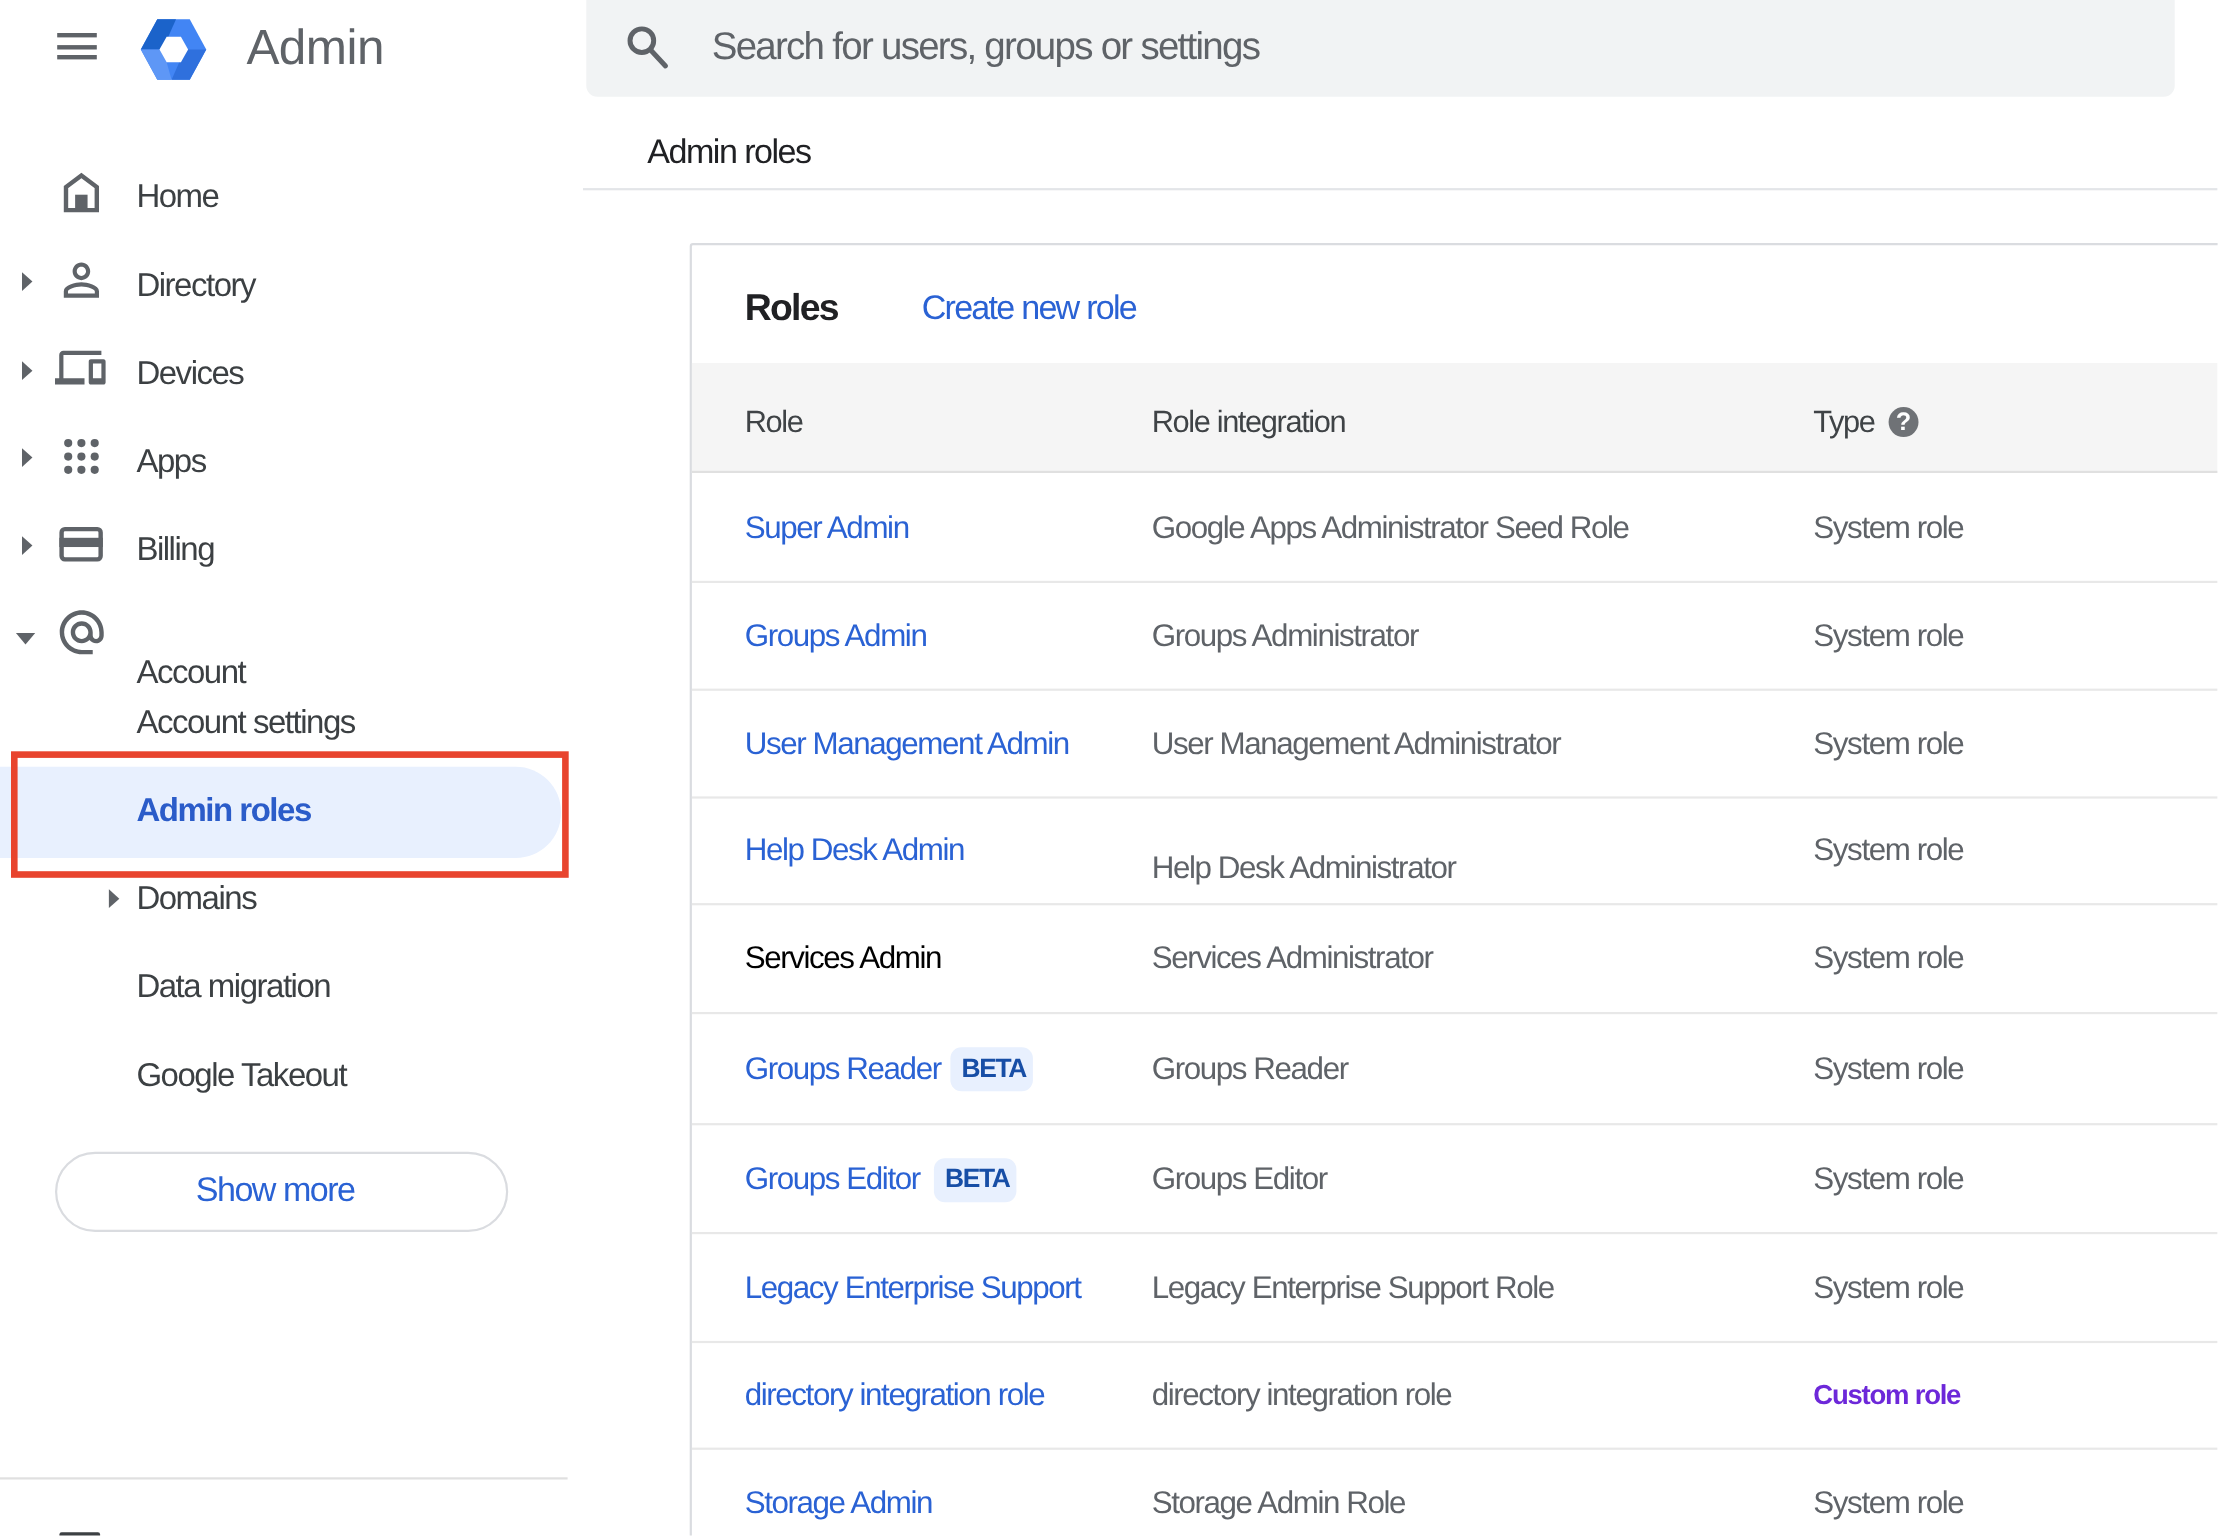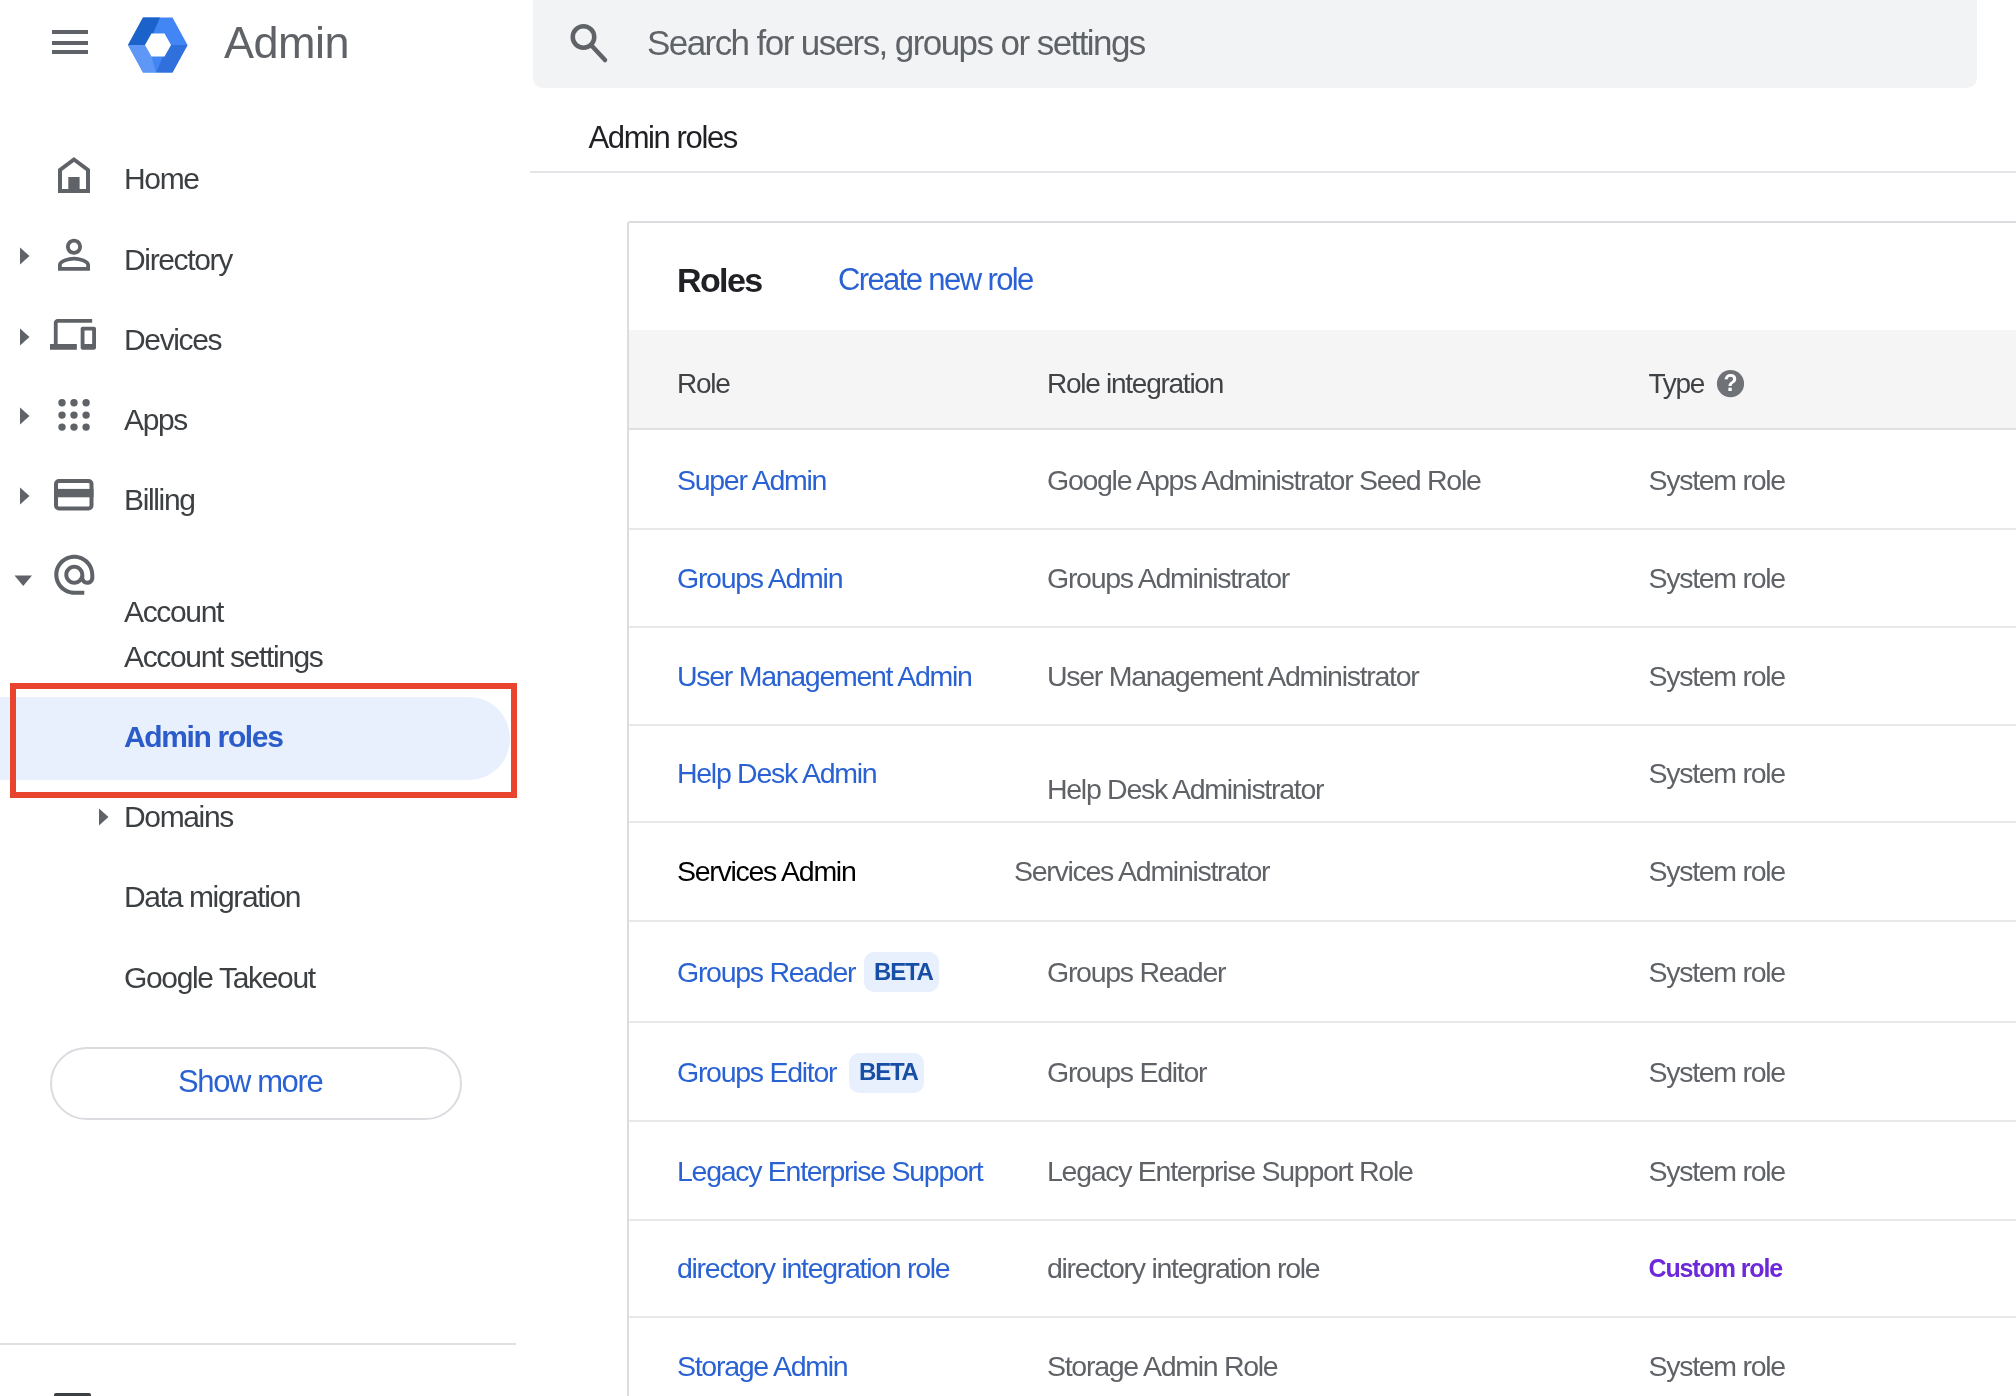--- a/index.html
+++ b/index.html
@@ -48,21 +48,21 @@
 <div class="abs" style="left:629px;top:625.5px;width:1387px;height:2px;background:#e8e8e8;"></div>
 <div style="position:absolute;left:677px;top:661.9px;font-size:28.5px;line-height:28.5px;white-space:nowrap;color:#2a62d4;font-weight:400;letter-spacing:-0.045em;">User Management Admin</div>
 <div style="position:absolute;left:1047px;top:661.9px;font-size:28.5px;line-height:28.5px;white-space:nowrap;color:#5f6368;font-weight:400;letter-spacing:-0.045em;">User Management Administrator</div>
 <div style="position:absolute;left:1648.5px;top:661.9px;font-size:28.5px;line-height:28.5px;white-space:nowrap;color:#5f6368;font-weight:400;letter-spacing:-0.045em;">System role</div>
 <div class="abs" style="left:629px;top:723.5px;width:1387px;height:2px;background:#e8e8e8;"></div>
 <div style="position:absolute;left:677px;top:759.4px;font-size:28.5px;line-height:28.5px;white-space:nowrap;color:#2a62d4;font-weight:400;letter-spacing:-0.045em;">Help Desk Admin</div>
 <div style="position:absolute;left:1047px;top:759.4px;font-size:28.5px;line-height:28.5px;white-space:nowrap;color:#5f6368;font-weight:400;letter-spacing:-0.045em;margin-top:16px;">Help Desk Administrator</div>
 <div style="position:absolute;left:1648.5px;top:759.4px;font-size:28.5px;line-height:28.5px;white-space:nowrap;color:#5f6368;font-weight:400;letter-spacing:-0.045em;">System role</div>
 <div class="abs" style="left:629px;top:820.5px;width:1387px;height:2px;background:#e8e8e8;"></div>
 <div style="position:absolute;left:677px;top:857.4px;font-size:28.5px;line-height:28.5px;white-space:nowrap;color:#000000;font-weight:400;letter-spacing:-0.045em;">Services Admin</div>
-<div style="position:absolute;left:1014px;top:857.4px;font-size:28.5px;line-height:28.5px;white-space:nowrap;color:#5f6368;font-weight:400;letter-spacing:-0.045em;">Services Administrator</div>
+<div style="position:absolute;left:1047px;top:857.4px;font-size:28.5px;line-height:28.5px;white-space:nowrap;color:#5f6368;font-weight:400;letter-spacing:-0.045em;">Services Administrator</div>
 <div style="position:absolute;left:1648.5px;top:857.4px;font-size:28.5px;line-height:28.5px;white-space:nowrap;color:#5f6368;font-weight:400;letter-spacing:-0.045em;">System role</div>
 <div class="abs" style="left:629px;top:919.5px;width:1387px;height:2px;background:#e8e8e8;"></div>
 <div style="position:absolute;left:677px;top:957.6px;font-size:28.5px;line-height:28.5px;white-space:nowrap;color:#2a62d4;font-weight:400;letter-spacing:-0.045em;">Groups Reader</div>
 <div style="position:absolute;left:1047px;top:957.6px;font-size:28.5px;line-height:28.5px;white-space:nowrap;color:#5f6368;font-weight:400;letter-spacing:-0.045em;">Groups Reader</div>
 <div style="position:absolute;left:1648.5px;top:957.6px;font-size:28.5px;line-height:28.5px;white-space:nowrap;color:#5f6368;font-weight:400;letter-spacing:-0.045em;">System role</div>
 <div class="abs" style="left:864px;top:952.2px;width:75px;height:40px;background:#e8f0fe;border-radius:10px;"></div>
 <div style="position:absolute;left:874px;top:959.9px;font-size:24px;line-height:24px;white-space:nowrap;color:#174ea6;font-weight:700;letter-spacing:-1.2px;">BETA</div>
 <div class="abs" style="left:629px;top:1021.0px;width:1387px;height:2px;background:#e8e8e8;"></div>
 <div style="position:absolute;left:677px;top:1057.9px;font-size:28.5px;line-height:28.5px;white-space:nowrap;color:#2a62d4;font-weight:400;letter-spacing:-0.045em;">Groups Editor</div>
 <div style="position:absolute;left:1047px;top:1057.9px;font-size:28.5px;line-height:28.5px;white-space:nowrap;color:#5f6368;font-weight:400;letter-spacing:-0.045em;">Groups Editor</div>

